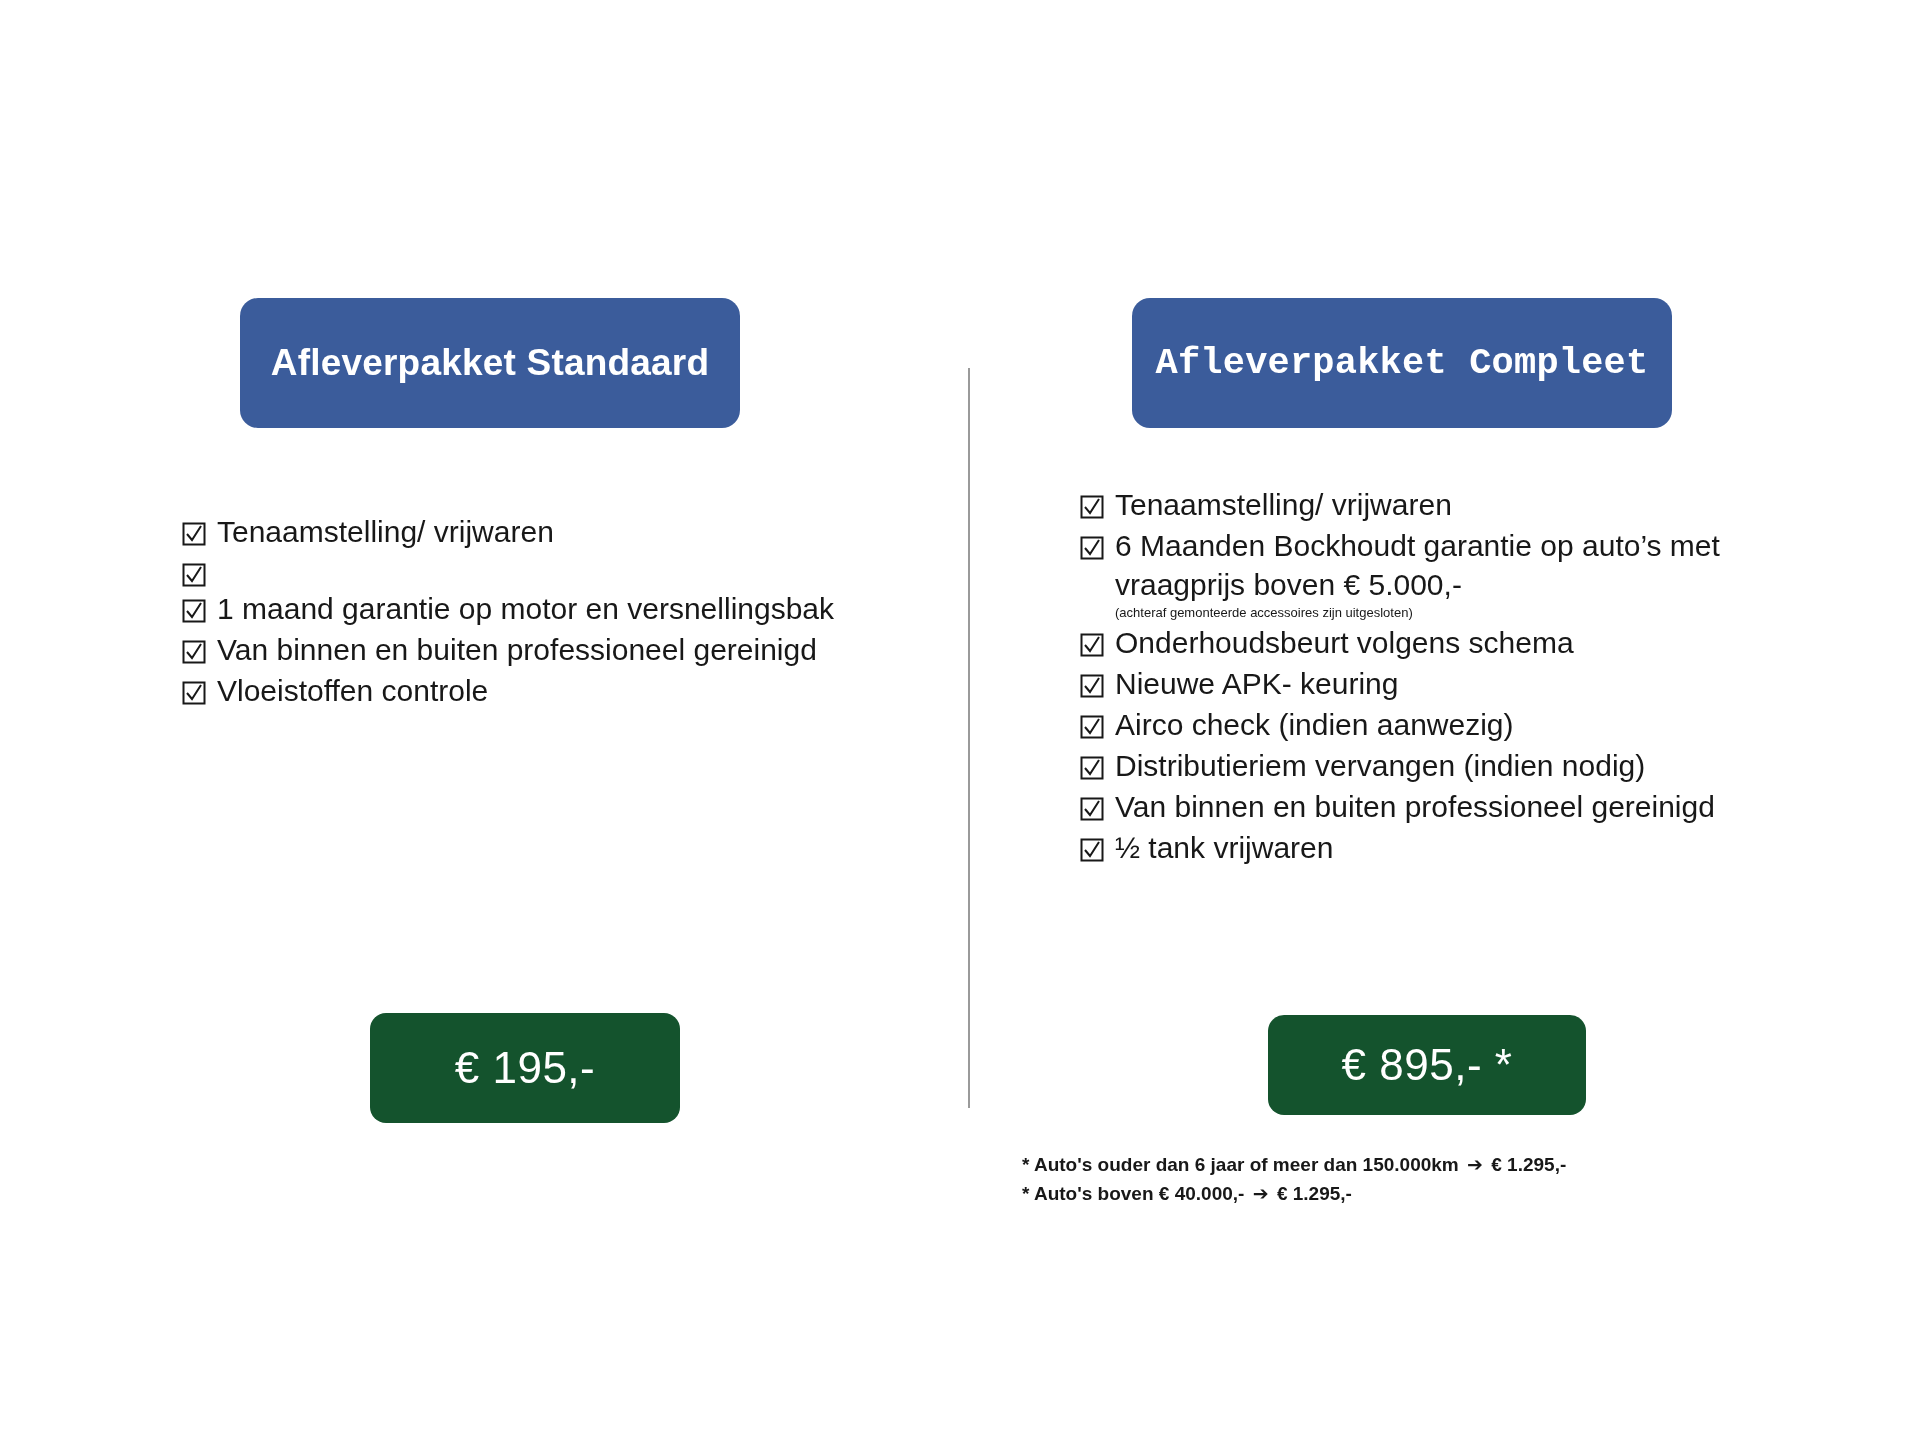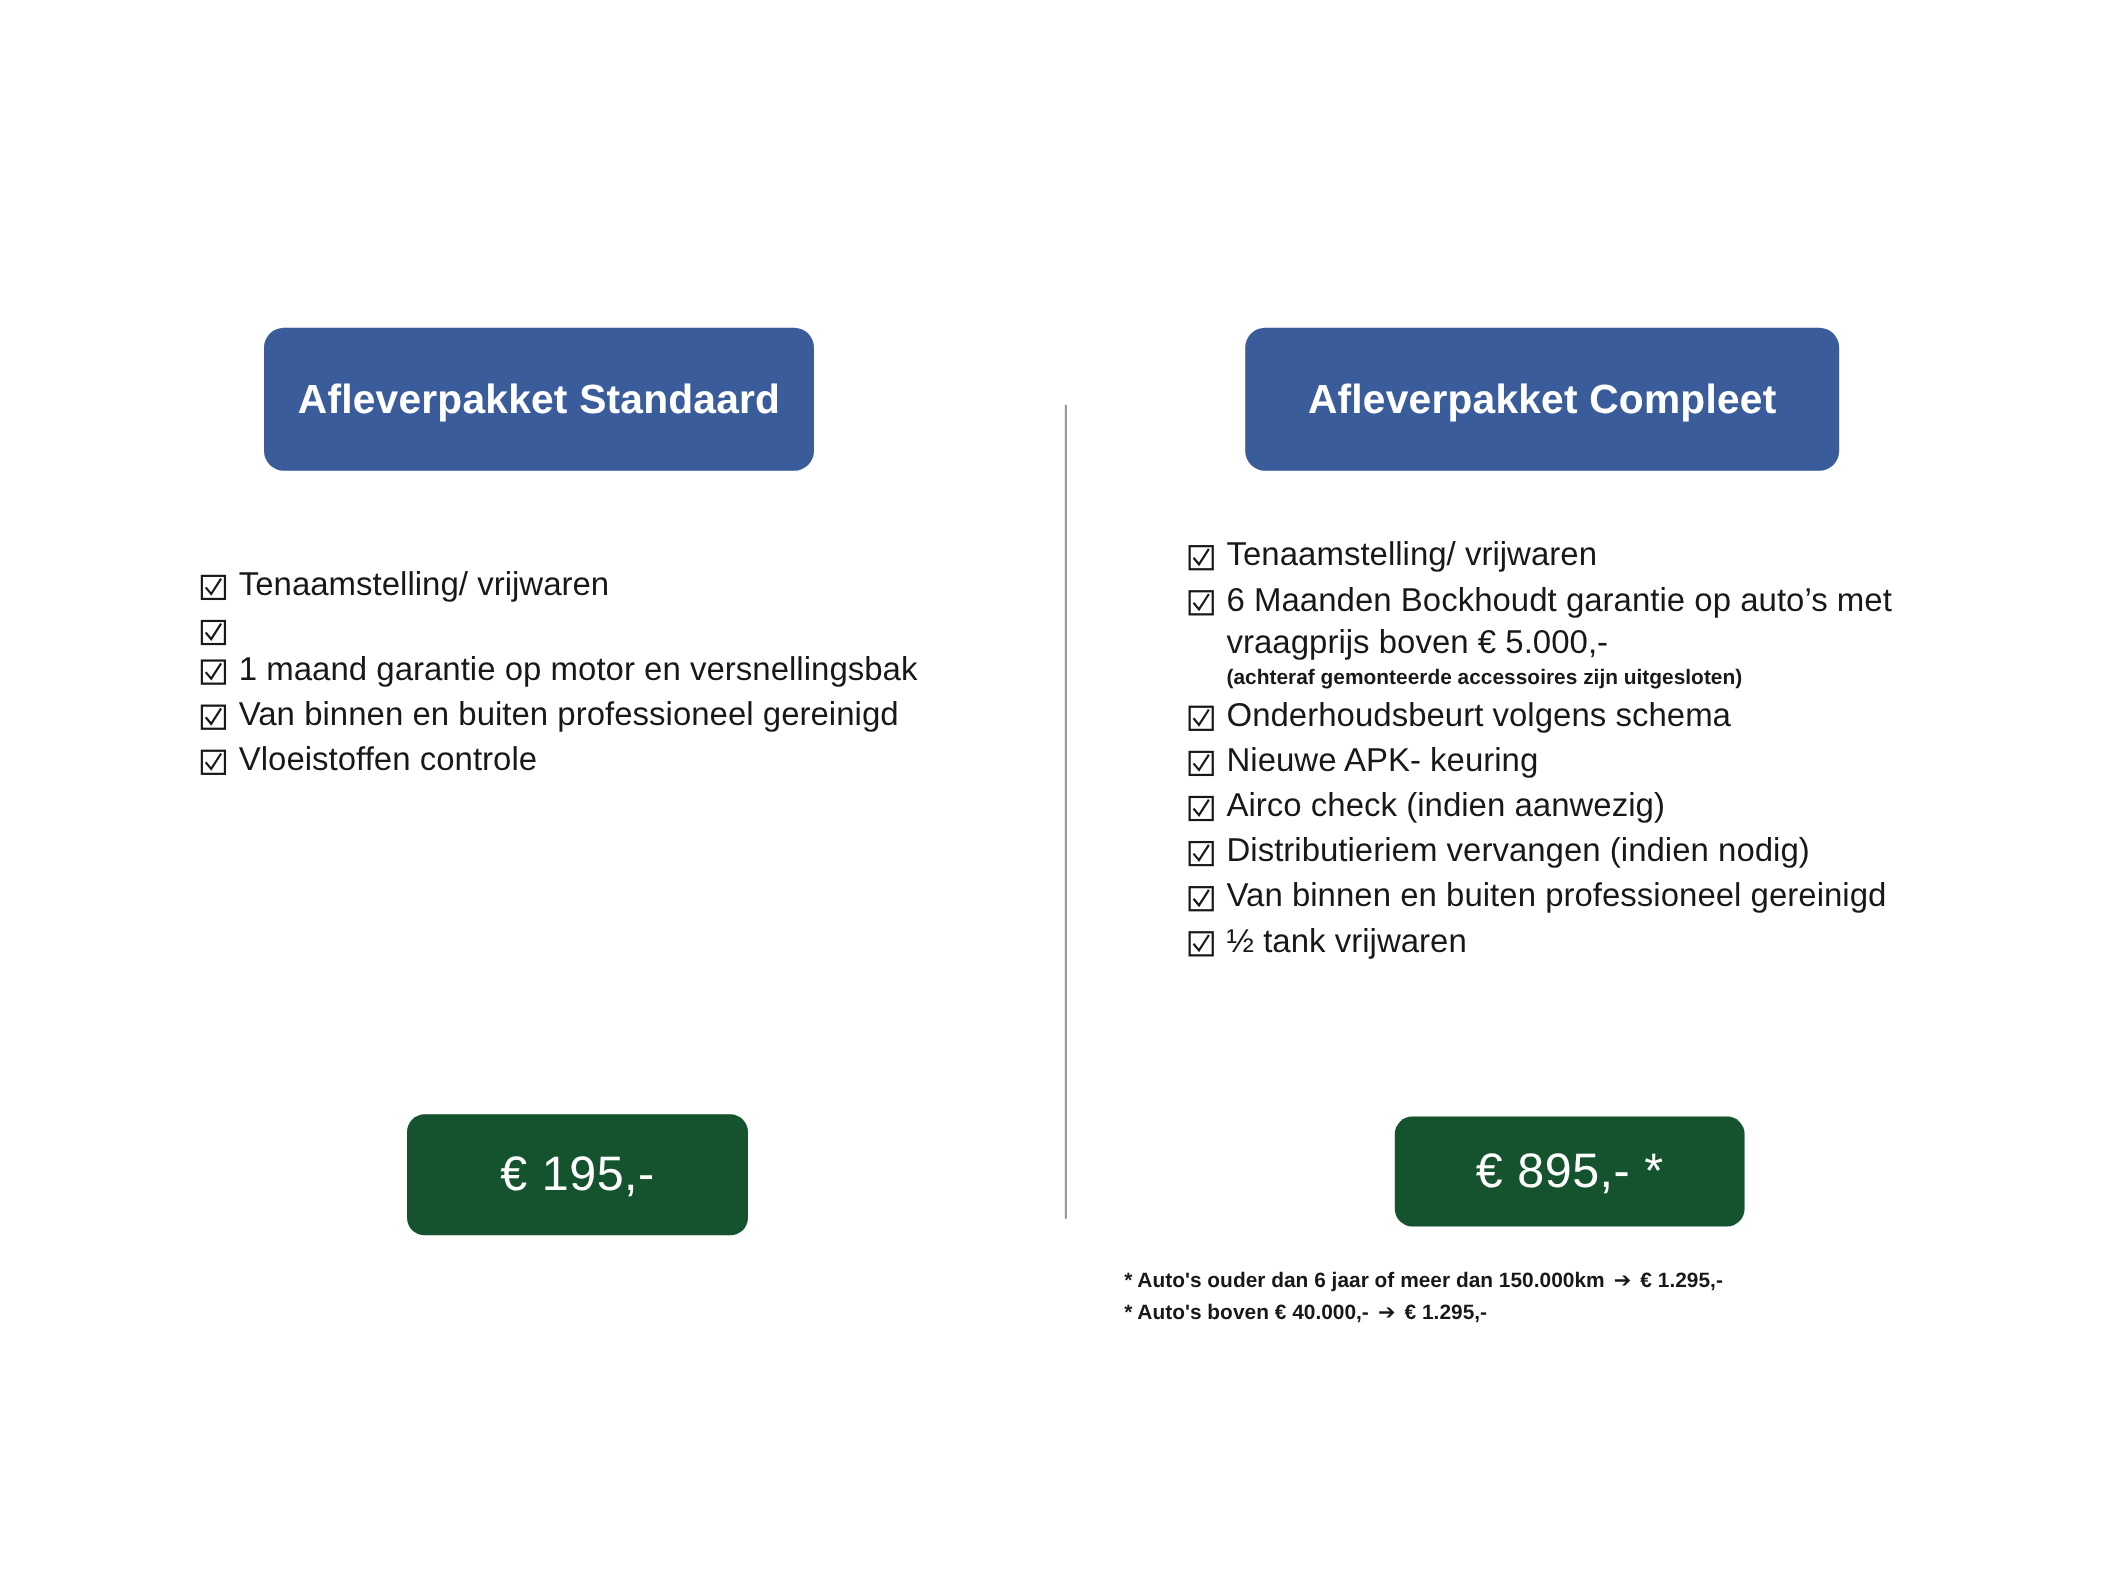--- a/index.html
+++ b/index.html
@@ -56,20 +56,21 @@
     left: 80px;
     top: 298px;
     width: 500px;
     height: 130px;
   }
   .pill-right {
     left: 92px;
     top: 298px;
     width: 540px;
     height: 130px;
+    font-family: Liberation Mono, monospace;
   }
 
   
   .divider {
     position: absolute;
     left: 968px;
     top: 368px;
     width: 2px;
     height: 740px;
     background: #9a9a9a;
@@ -106,22 +107,22 @@
     position: relative;
   }
   .checkbox svg { display: block; }
   .feature-text {
     font-size: 30px;
     line-height: 1.3;
     color: #181818;
   }
   .feature-note {
     display: block;
-    font-size: 19px;
-    font-weight: bold;
+    font-size: 13px;
+    font-weight: normal;
     line-height: 1.25;
     color: #181818;
     margin-top: 1px;
   }
 
   
   .price-pill {
     position: absolute;
     background: #14532d;
     border-radius: 16px;

